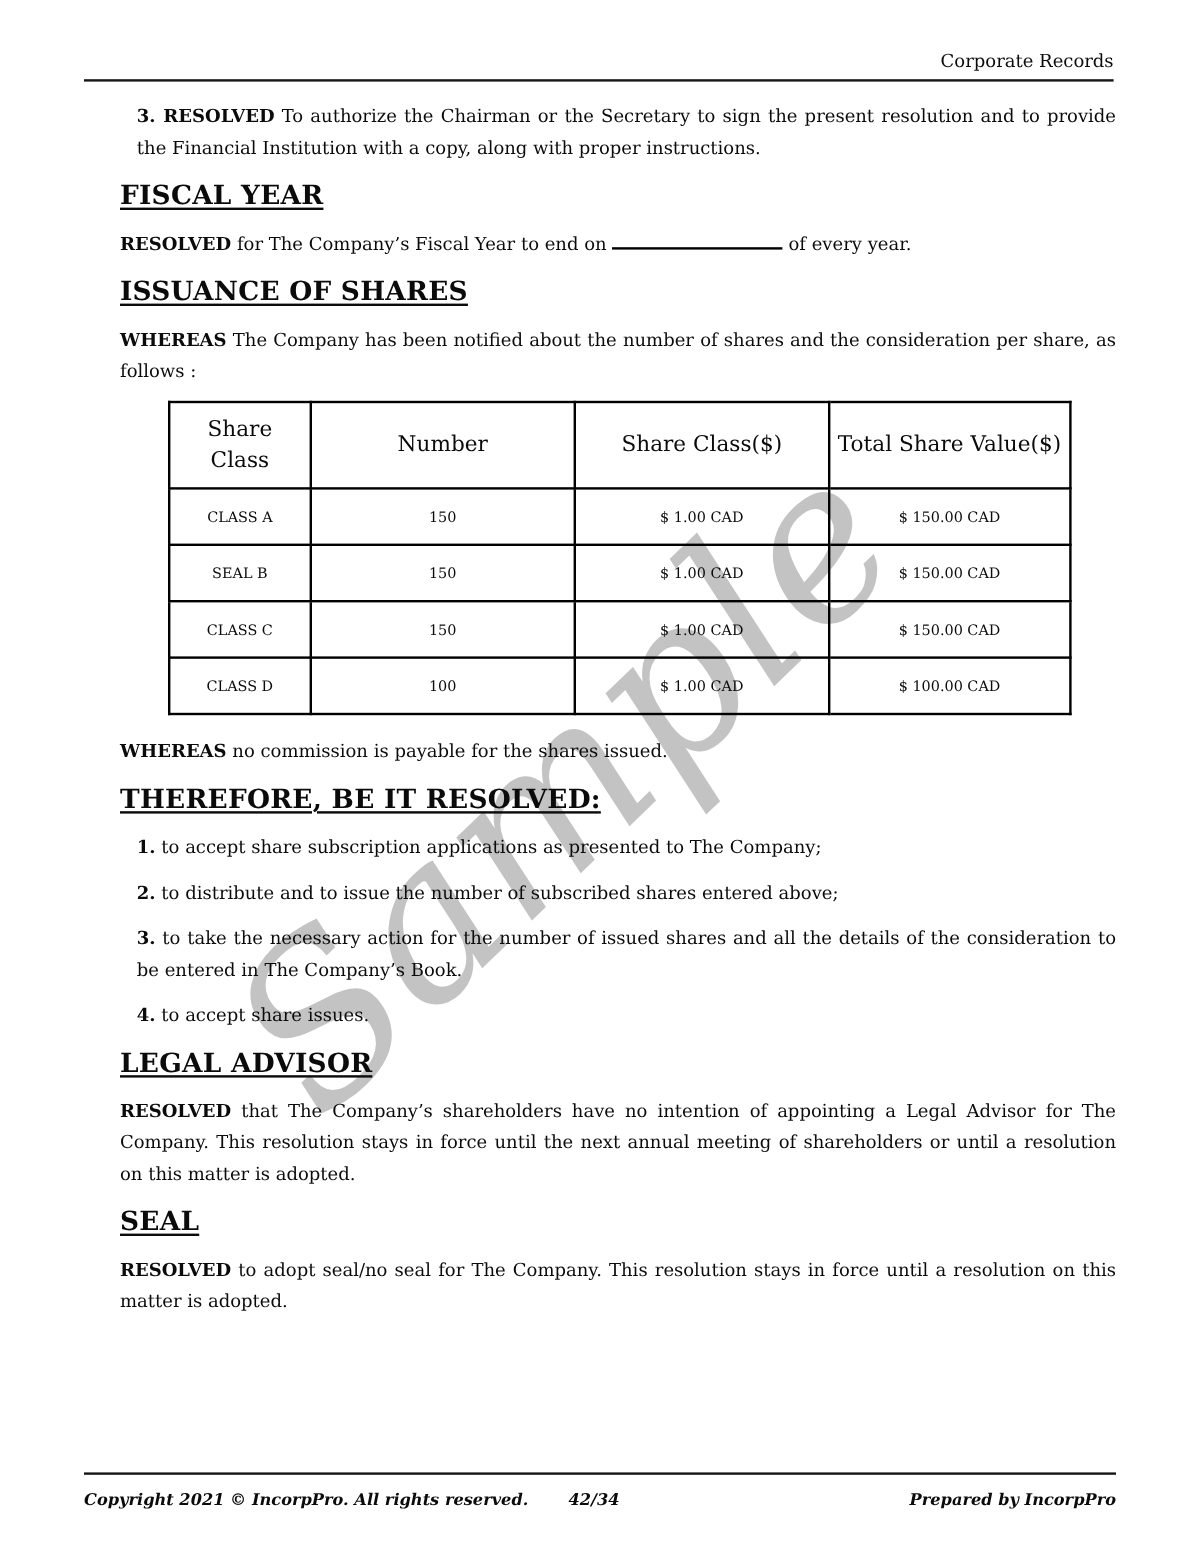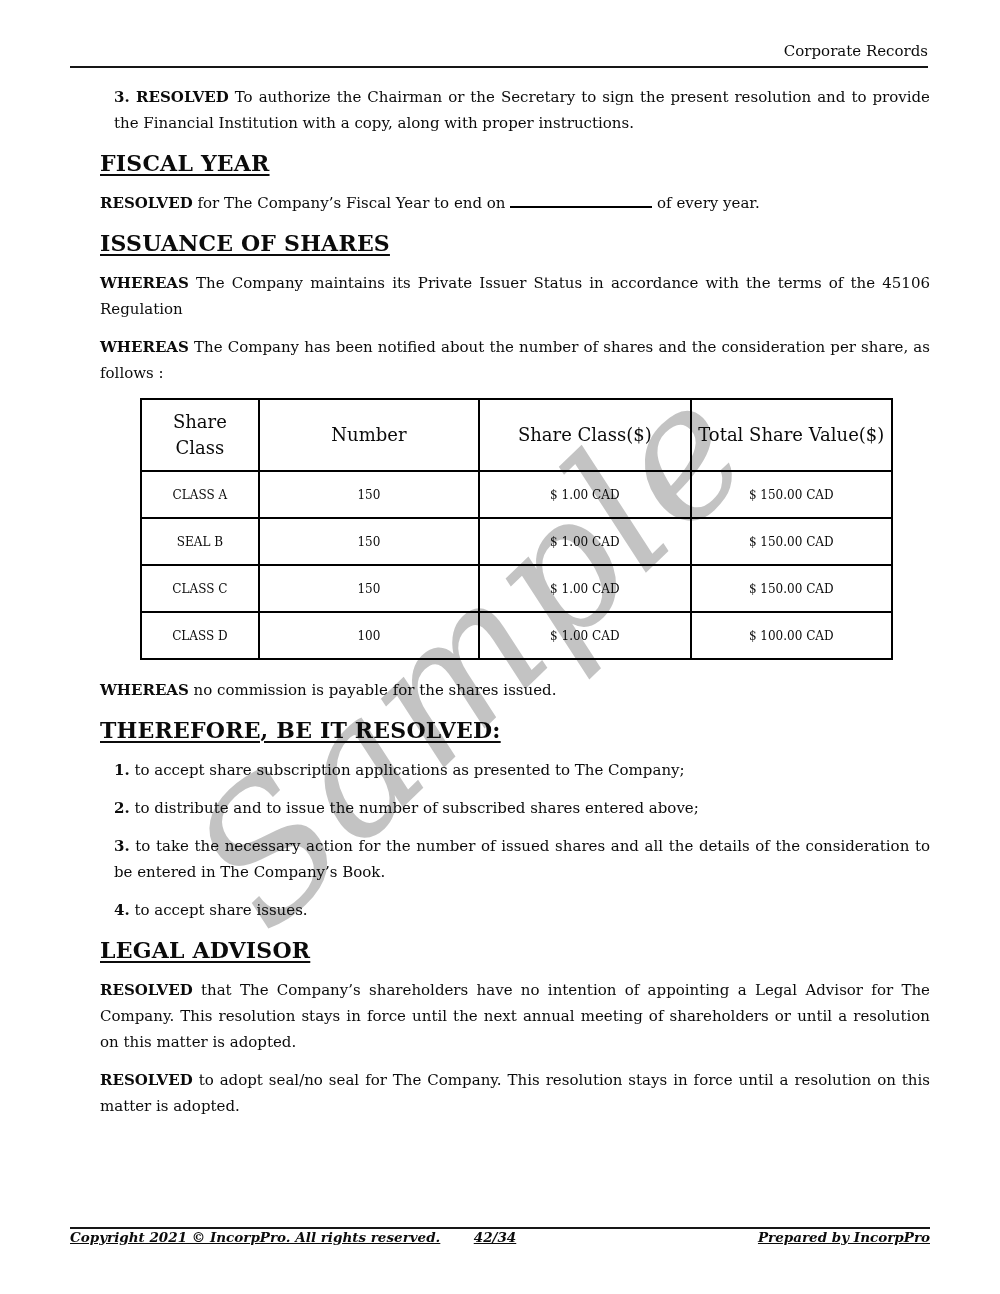--- a/index.html
+++ b/index.html
@@ -83,28 +83,27 @@
     border-bottom: 2px solid #000;
     vertical-align: baseline;
   }
   .ftr {
     position: absolute;
     z-index: 1;
     left: 70px;
     right: 70px;
     top: 1227px;
     border-top: 2px solid #161616;
-    padding-top: 0;
+    padding-top: 13px;
     display: grid;
     grid-template-columns: 1fr auto 1fr;
     align-items: baseline;
     font-size: 13.5px;
     font-weight: bold;
     font-style: italic;
-    text-decoration: underline;
   }
   .ftr .left  { text-align: left; }
   .ftr .center{ text-align: center; padding-right: 10px; }
   .ftr .right { text-align: right; }
 </style>
 </head>
 <body>
 
 <div class="page">
 
@@ -117,21 +116,20 @@
   <div class="main">
 
     <p class="para indent"><span class="lead">3. RESOLVED</span> <span>To authorize the Chairman or the Secretary to sign the present resolution and to provide the Financial Institution with a copy, along with proper instructions.</span></p>
 
     <h2>FISCAL YEAR</h2>
 
     <p class="para"><span class="lead">RESOLVED</span> <span>for The Company’s Fiscal Year to end on</span> <span class="blank-line"></span> <span>of every year.</span></p>
 
     <h2>ISSUANCE OF SHARES</h2>
 
-    <p class="para"><span class="lead">WHEREAS</span> <span>The Company maintains its Private Issuer Status in accordance with the terms of the 45106 Regulation</span></p>
 
     <p class="para"><span class="lead">WHEREAS</span> <span>The Company has been notified about the number of shares and the consideration per share, as follows :</span></p>
 
     <table class="shares">
       <colgroup>
         <col style="width:118px">
           <col style="width:221px">
           <col style="width:212px">
           <col style="width:202px">
       </colgroup>
@@ -180,20 +178,21 @@
     <p class="para indent"><span class="lead">2.</span> <span>to distribute and to issue the number of subscribed shares entered above;</span></p>
 
     <p class="para indent"><span class="lead">3.</span> <span>to take the necessary action for the number of issued shares and all the details of the consideration to be entered in The Company’s Book.</span></p>
 
     <p class="para indent"><span class="lead">4.</span> <span>to accept share issues.</span></p>
 
     <h2>LEGAL ADVISOR</h2>
 
     <p class="para"><span class="lead">RESOLVED</span> <span>that The Company’s shareholders have no intention of appointing a Legal Advisor for The Company. This resolution stays in force until the next annual meeting of shareholders or until a resolution on this matter is adopted.</span></p>
 
+    <h2>SEAL</h2>
 
     <p class="para"><span class="lead">RESOLVED</span> <span>to adopt seal/no seal for The Company. This resolution stays in force until a resolution on this matter is adopted.</span></p>
 
   </div>
 
   <div class="ftr">
     <span class="left">Copyright 2021 © IncorpPro. All rights reserved.</span>
     <span class="center">42/34</span>
     <span class="right">Prepared by IncorpPro</span>
   </div>

